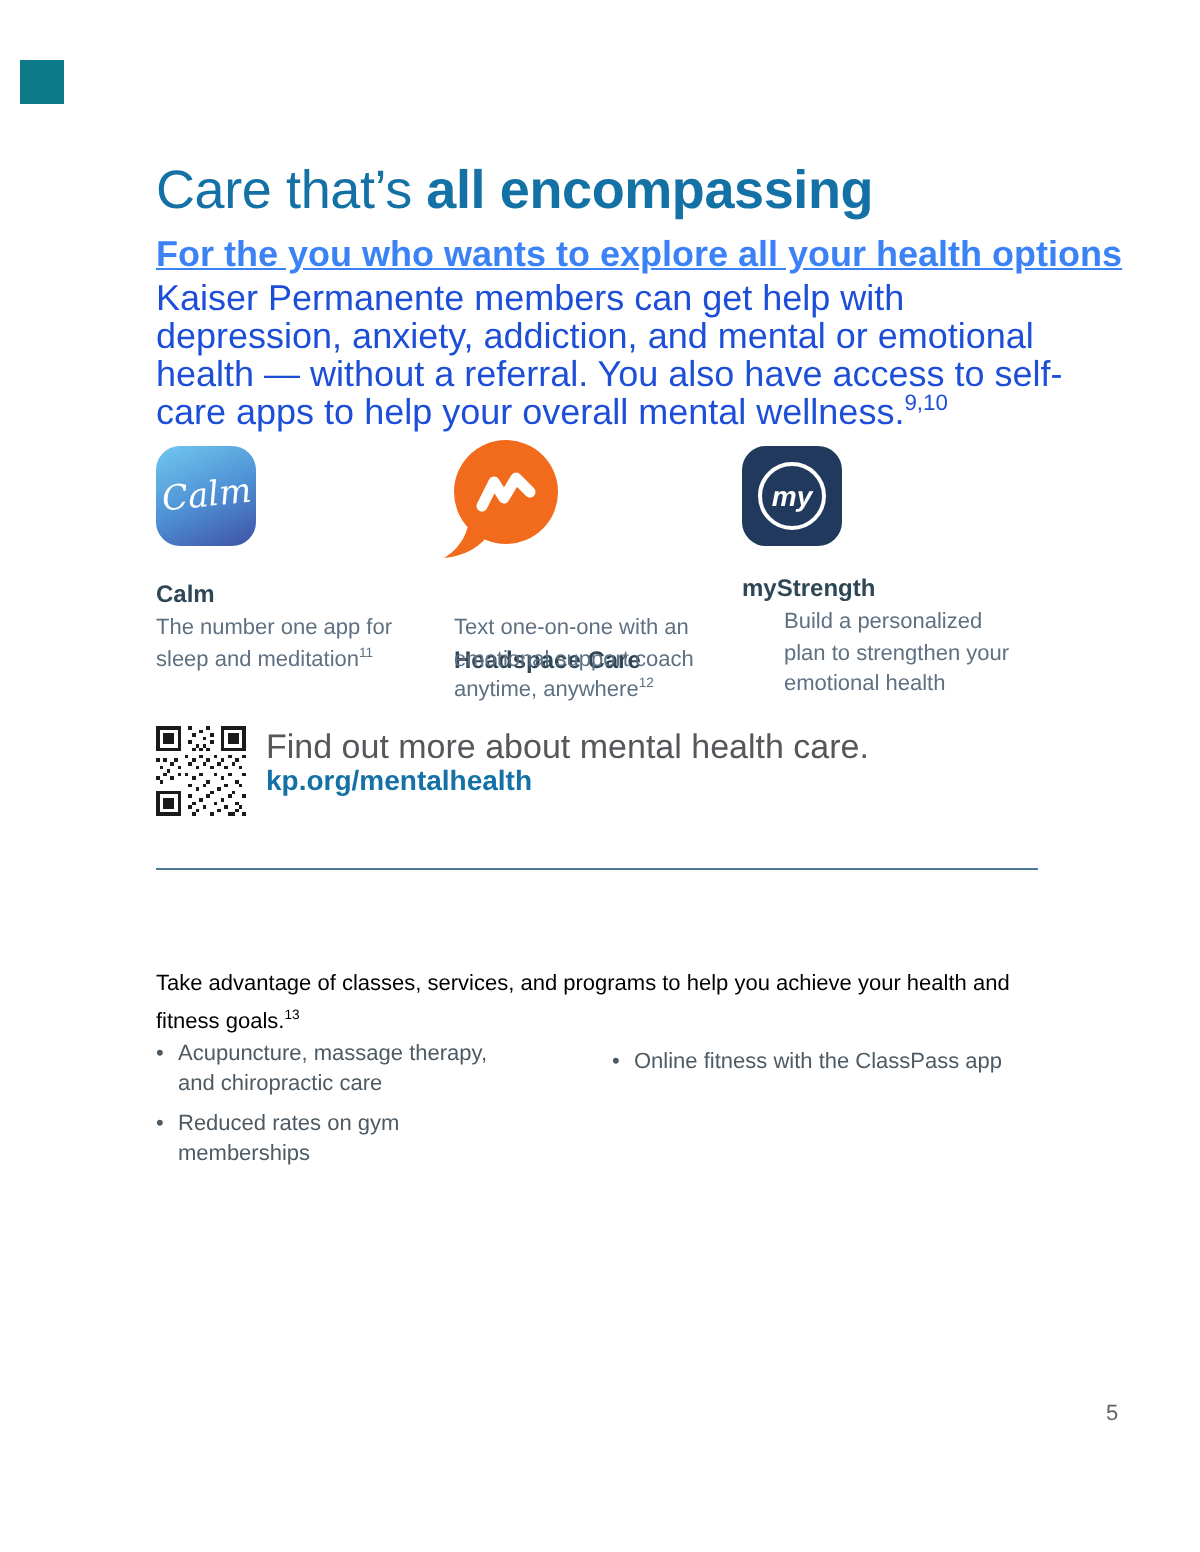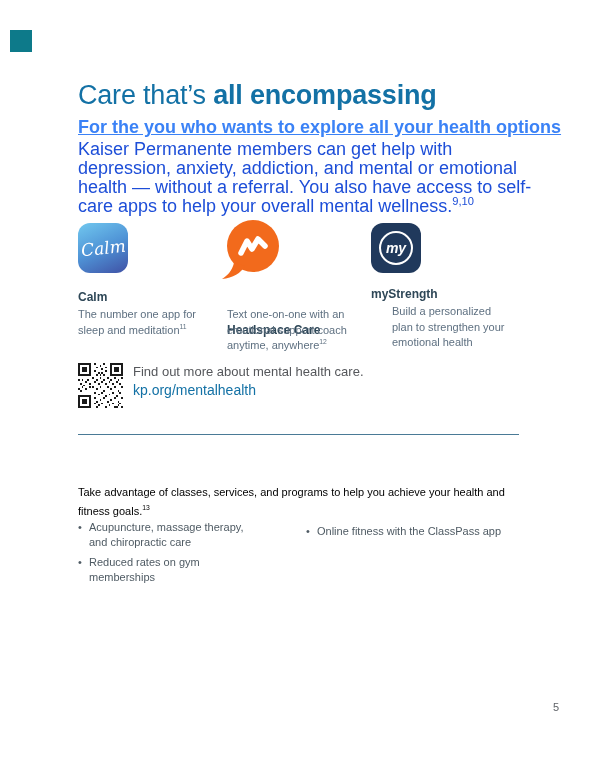--- a/index.html
+++ b/index.html
@@ -72,25 +72,25 @@
     position: absolute; font-size: 11px; line-height: 15.5px; color: #5e7081;
   }
   .app-desc.d1 { left: 78px;  top: 307px; width: 128px; }
   .app-desc.d2 { left: 227px; top: 307px; width: 128px; }
   .app-desc.d3 { left: 371px; top: 304px; width: 122px; margin-left: 21px; }
 
   
   .qr { position: absolute; left: 78px; top: 363px; width: 45px; height: 45px; }
   .qr-text {
     position: absolute; left: 133px; top: 364px;
-    font-size: 13px; color: #55575b; white-space: nowrap;
+    font-size: 17px; color: #55575b; white-space: nowrap;
   }
   .qr-link {
     position: absolute; left: 133px; top: 382px;
-    font-size: 14px; font-weight: 400; color: #1371a5;
+    font-size: 14px; font-weight: 700; color: #1371a5;
     text-decoration: none; white-space: nowrap;
   }
 
   .divider {
     position: absolute; left: 78px; top: 434px; width: 441px; height: 1px;
     background: #4a7a96;
   }
 
   .resources-heading {
     position: absolute; left: 78px; top: 459px;

